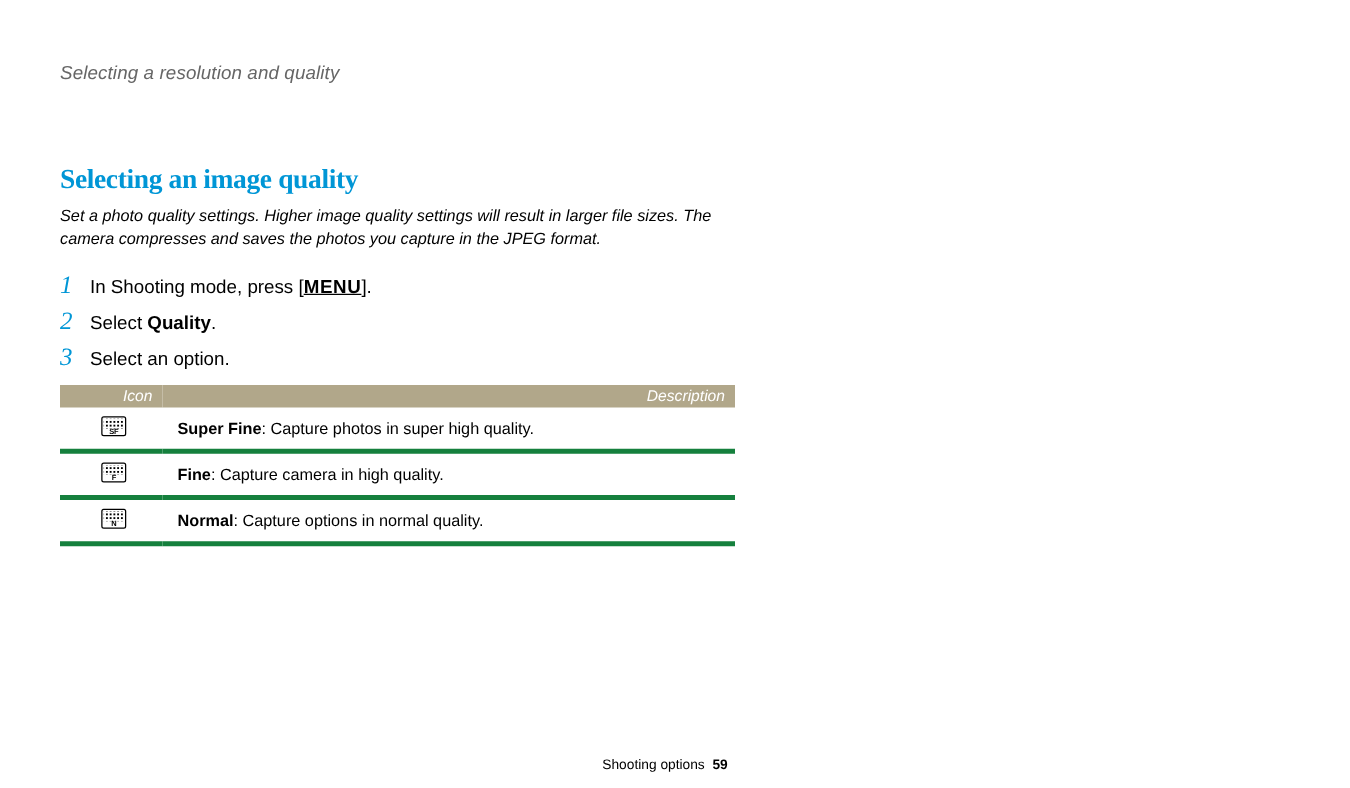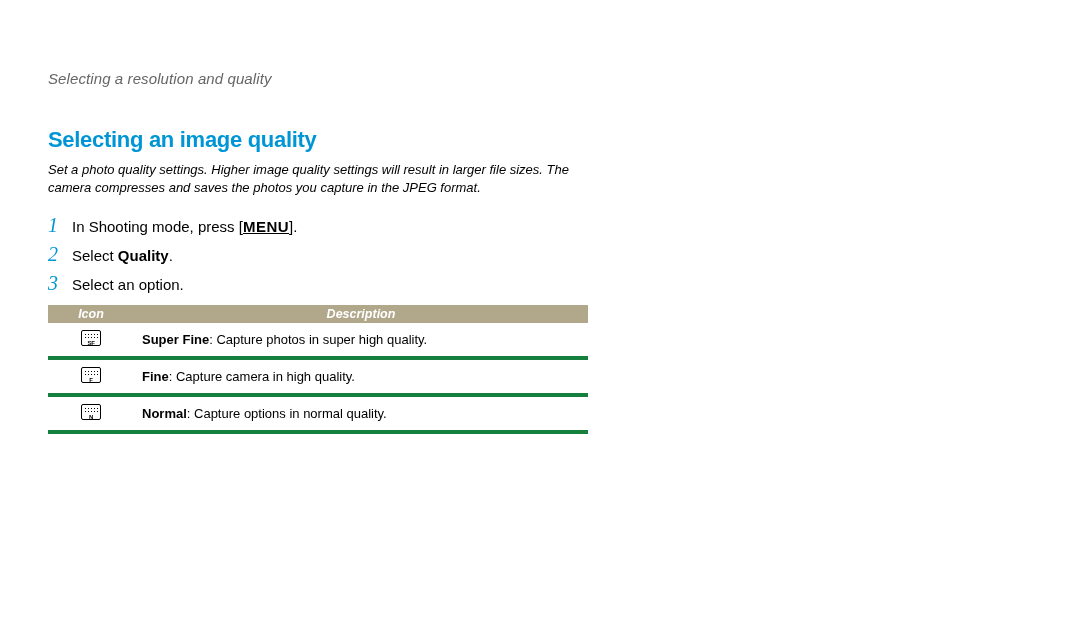--- a/index.html
+++ b/index.html
@@ -9,34 +9,35 @@
     height: 630px;
     background: #ffffff;
     font-family: "Segoe UI", "Myriad Pro", Arial, sans-serif;
     color: #000;
   }
   .page {
     position: relative;
     width: 1064px;
     height: 630px;
     box-sizing: border-box;
-    padding: 70px 48px 0 48px;
+    padding: 50px 48px 0 48px;
   }
   .breadcrumb {
     font-style: italic;
     font-size: 15px;
     color: #666;
     letter-spacing: 0.1px;
   }
   .heading {
-    margin-top: 40px;
+    margin-top: 63px;
     color: #0096d6;
     font-weight: 700;
     font-size: 22px;
     letter-spacing: -0.3px;
+    font-family: Liberation Serif, serif;
   }
   .intro {
     margin-top: 8px;
     font-size: 13px;
     line-height: 1.35;
     color: #000;
     max-width: 540px;
     font-style: italic;
   }
   .steps {
@@ -72,23 +73,23 @@
   }
   .table {
     margin-top: 10px;
     width: 540px;
     border-collapse: collapse;
   }
   .th-row {
     background: #b1a78a;
   }
   .th {
-    text-align: center;
+    text-align: right;
     color: #ffffff;
-    font-weight: 700;
+    font-weight: 400;
     font-size: 12.5px;
     padding: 2px 8px 2px 12px;
     font-style: italic;
   }
   .th-icon {
     width: 62px;
   }
   .td {
     font-size: 13px;
     padding: 7px 8px 7px 12px;
@@ -213,14 +214,17 @@
           <span class="icon-letter">N</span>
         </span>
       </td>
       <td class="td">
         <span class="bold">Normal</span><span>: Capture options in normal quality.</span>
       </td>
     </tr>
   </tbody>
     </table>
 
+  <div class="footer">
+    <span>Shooting options</span>&nbsp;&nbsp;<span class="footer-page">59</span>
+  </div>
 
 </div>
 
 </body></html>

